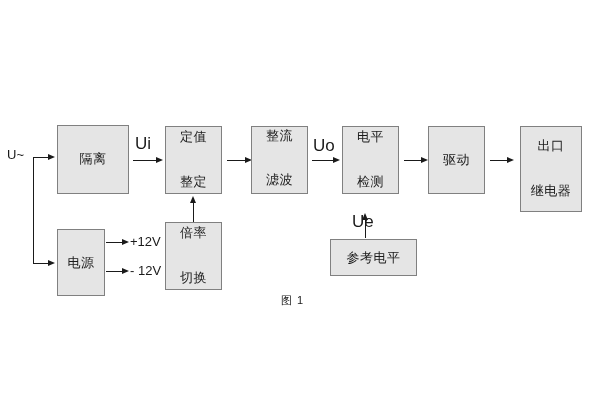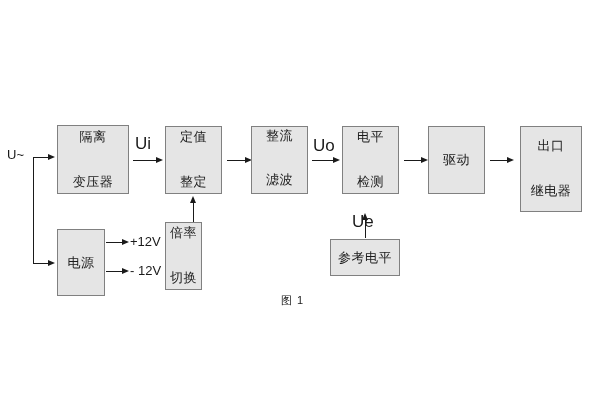--- a/index.html
+++ b/index.html
@@ -91,21 +91,20 @@
   <div class="label big" style="left:7px; top:148px;">U~</div>
 
   <div class="hline" style="left:33px; top:157px; width:16px;"></div>
   <div class="vline" style="left:33px; top:157px; height:106px;"></div>
   <div class="hline" style="left:33px; top:263px; width:16px;"></div>
   <div class="arrow-r" style="left:48px; top:153.5px;"></div>
   <div class="arrow-r" style="left:48px; top:259.5px;"></div>
 
   <div class="box" style="left:57px; top:125px; width:72px; height:69px;">
     <span class="ln">隔离</span>
-    <span class="ln">变压器</span>
   </div>
 
   <div class="label" style="left:135px; top:135px;">Ui</div>
   <div class="hline" style="left:133px; top:160px; width:24px;"></div>
   <div class="arrow-r" style="left:156px; top:156.5px;"></div>
 
   <div class="box" style="left:165px; top:126px; width:57px; height:68px;">
     <span class="ln">定值</span>
     <span class="ln">整定</span>
   </div>
@@ -126,21 +125,21 @@
 
   <div class="box" style="left:342px; top:126px; width:57px; height:68px;">
     <span class="ln">电平</span>
     <span class="ln">检测</span>
   </div>
 
   <div class="vline" style="left:365px; top:220px; height:18px;"></div>
   <div class="arrow-u" style="left:361.5px; top:213px;"></div>
   <div class="label" style="left:352px; top:213px;">Ue</div>
 
-  <div class="box" style="left:330px; top:239px; width:70px; height:37px; line-height:1.2;">
+  <div class="box" style="left:330px; top:239px; width:87px; height:37px; line-height:1.2;">
     <span class="ln">参考电平</span>
   </div>
 
   <div class="hline" style="left:404px; top:160px; width:18px;"></div>
   <div class="arrow-r" style="left:421px; top:156.5px;"></div>
   <div class="box" style="left:428px; top:126px; width:57px; height:68px; line-height:1.2;">
     <span class="ln">驱动</span>
   </div>
 
   <div class="hline" style="left:490px; top:160px; width:18px;"></div>
@@ -155,20 +154,20 @@
   </div>
 
   <div class="hline" style="left:106px; top:242px; width:17px;"></div>
   <div class="arrow-r" style="left:122px; top:238.5px;"></div>
   <div class="label big" style="left:130px; top:235px;">+12V</div>
 
   <div class="hline" style="left:106px; top:271px; width:17px;"></div>
   <div class="arrow-r" style="left:122px; top:267.5px;"></div>
   <div class="label big" style="left:130px; top:264px;">- 12V</div>
 
-  <div class="box" style="left:165px; top:222px; width:37px; height:68px;">
+  <div class="box" style="left:165px; top:222px; width:57px; height:68px;">
     <span class="ln">倍率</span>
     <span class="ln">切换</span>
   </div>
 
   <div class="caption" style="left:281px; top:293px;">图 1</div>
 
 </div>
 
 </body></html>

